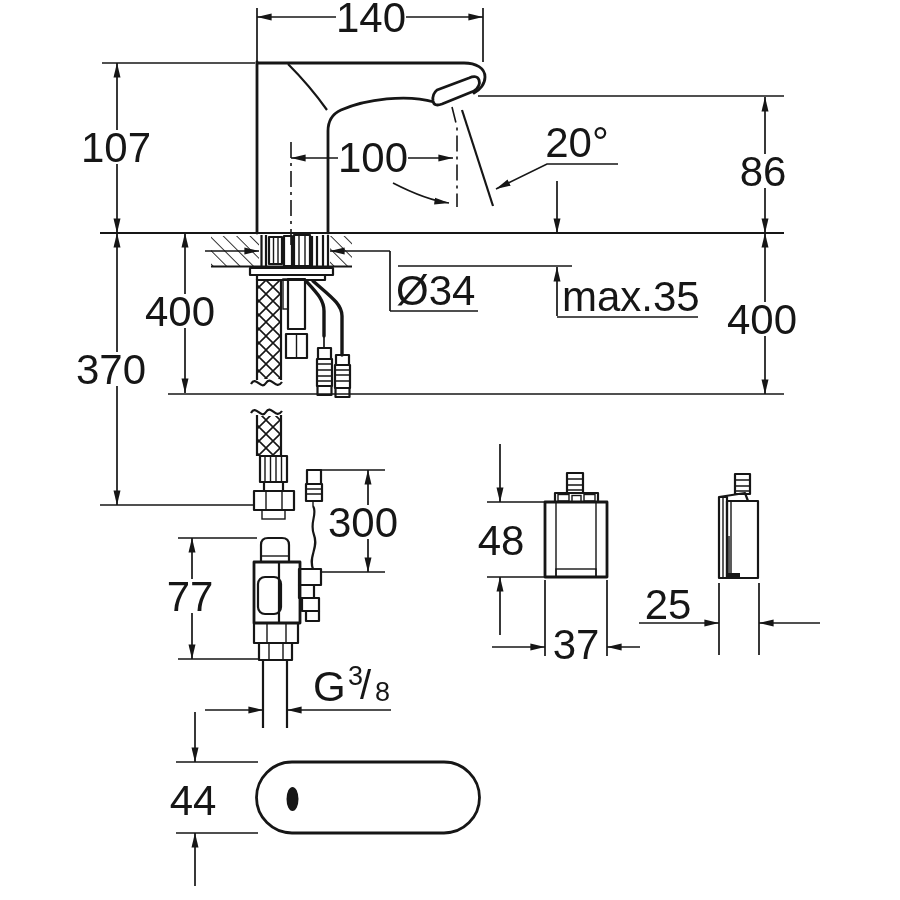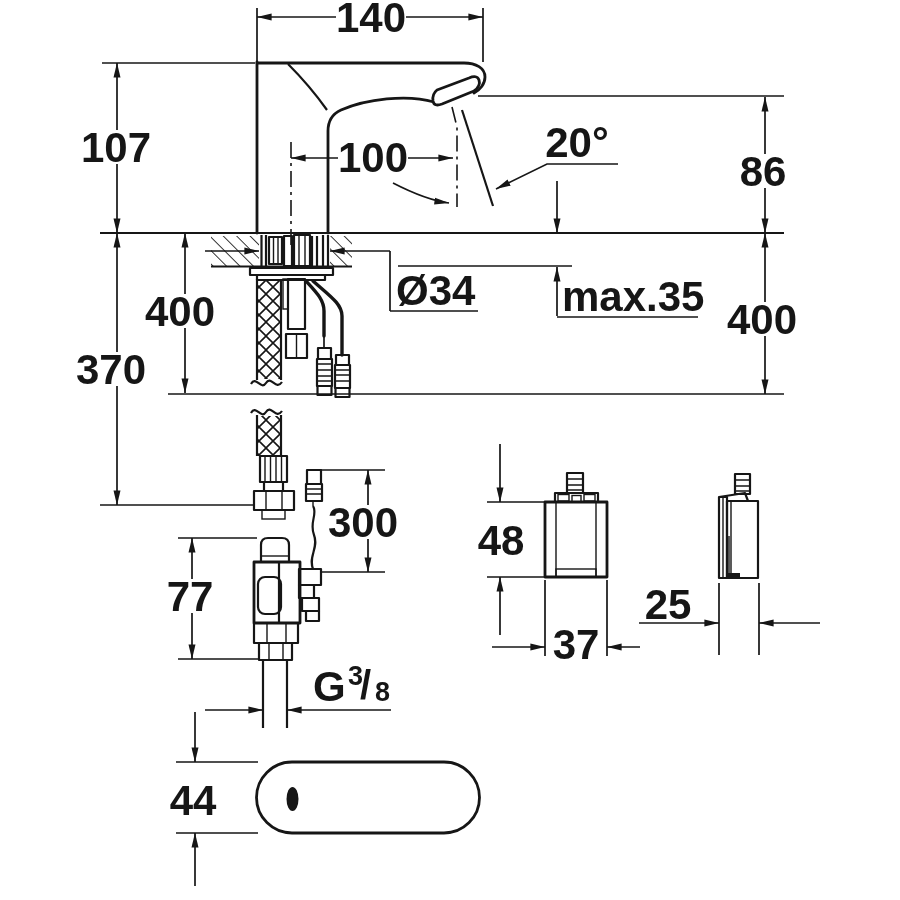--- a/index.html
+++ b/index.html
@@ -1,17 +1,17 @@
 <!DOCTYPE html>
 <html style="--line: #161616; --bg: #ffffff;"><head>
 <meta charset="utf-8">
 <style>
   :root{ --line:#161616; --bg:#ffffff; }
   html,body{ margin:0; padding:0; background:var(--bg); }
-  .stage{ width:900px; height:900px; background:var(--bg); position:relative; overflow:hidden;font-weight:bold; }
+  .stage{ width:900px; height:900px; background:var(--bg); position:relative; overflow:hidden; }
   svg{ display:block; }
   svg text{
     font-family:"Liberation Sans","DejaVu Sans",sans-serif;
     fill:var(--line);
   }
   .num{ font-size:42px; }
   .num-s{ font-size:27px; }
   .slash{ font-size:40px; }
   .obj{ stroke:var(--line); fill:none; stroke-width:2.8; stroke-linejoin:round; stroke-linecap:round; }
   .obj2{ stroke:var(--line); fill:none; stroke-width:2.2; stroke-linejoin:round; }

